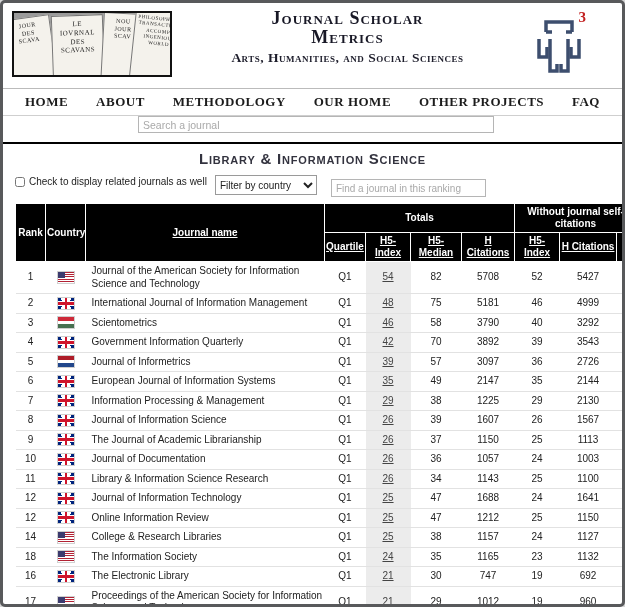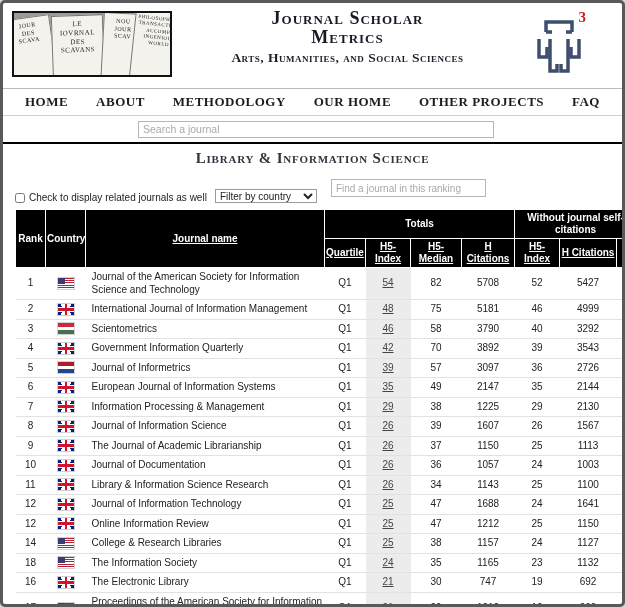--- a/index.html
+++ b/index.html
@@ -40,41 +40,41 @@
   
   nav {
     height:28px; border-top:1px solid #bbb; border-bottom:1px solid #cfcfcf;
     display:flex; align-items:center; justify-content:space-between; padding:0 22px;
   }
   nav a {
     font-family:"Liberation Serif", serif; font-variant:small-caps; font-weight:bold;
     font-size:13px; color:#1c1c1c; text-decoration:none; cursor:pointer; letter-spacing:0.5px;text-align:right;
   }
   
-  .search-band { height:26px; display:flex; align-items:center; }
+  .search-band { height:26px; display:flex; align-items:flex-start; }
   .search-band input {
     margin-left:135px; width:356px; height:17px; border:1px solid #b5b5b5;
     font-size:10.5px; padding:0 4px; color:#333; outline:none;
   }
   .search-band input::placeholder { color:#a9a9a9; }
   .black-rule { height:2px; background:#000; }
   
   .sect-title {
     text-align:center; padding:6px 0 4px;
-    font-family:Liberation Serif, serif; font-variant:small-caps; font-weight:bold;
+    font-family:Liberation Sans, sans-serif; font-variant:small-caps; font-weight:bold;
     font-size:15px; color:#33333f; letter-spacing:0.8px;
   }
   
   .controls { display:flex; align-items:flex-start; padding:3px 12px 4px; gap:8px; }
   .disp-info { width:188px; font-size:9.5px; color:#222; line-height:1.25; }
-  .chk-wrap { display:flex; align-items:center; gap:4px; margin-top:18px; }
+  .chk-wrap { display:flex; align-items:center; gap:4px; margin-top:2px; }
   .chk-wrap input { width:10px; height:10px; }
   .chk-wrap span { font-size:10px; color:#222; }
   .country-select {
-    margin-top:15px; font-size:10px; height:14px; border:1px solid #9a9a9a;
+    margin-top:1px; font-size:10px; height:20px; border:1px solid #9a9a9a;
     background:#fff; color:#222; width:102px;
   }
   .find-input {
     margin-top:5px; margin-left:6px; width:155px; height:18px; border:1px solid #b5b5b5;
     font-size:10px; padding:0 4px; color:#333; outline:none;
   }
   .find-input::placeholder { color:#a9a9a9; }
   
   table { border-collapse:collapse; margin:2px 12px 0; width:601px; table-layout:fixed; }
   thead th {

